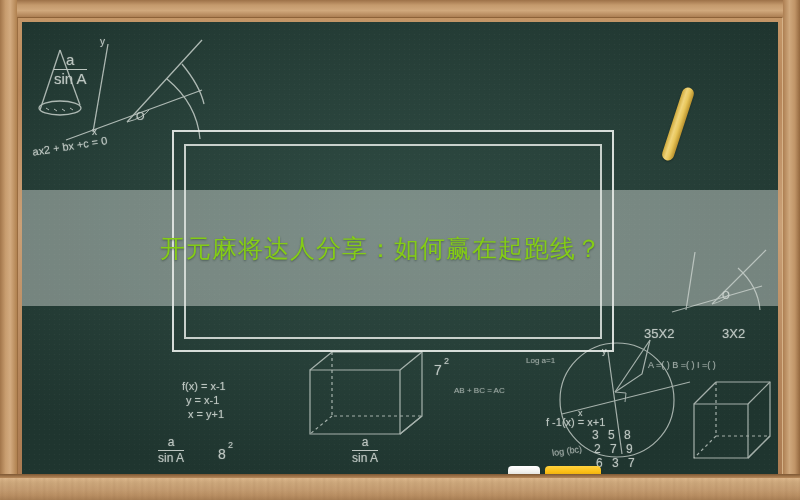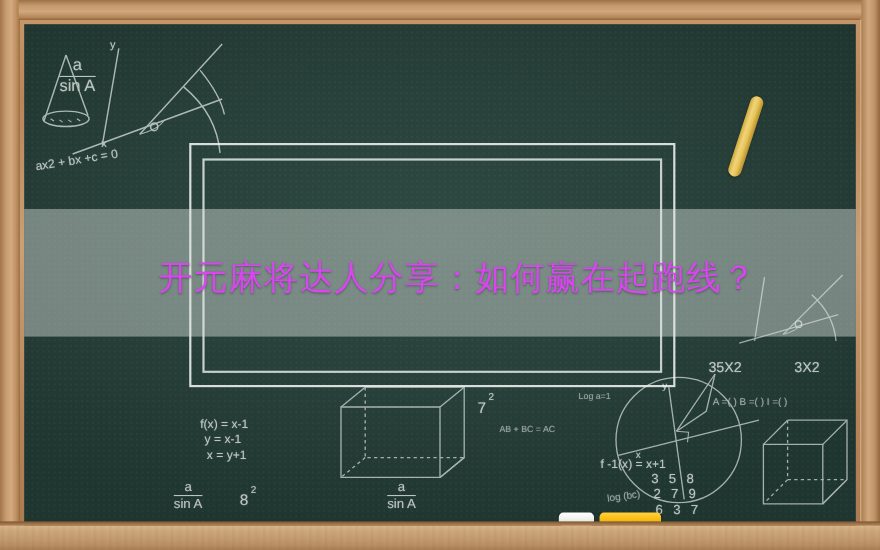--- a/index.html
+++ b/index.html
@@ -102,24 +102,24 @@
     border:2px solid rgba(240,244,240,.80);
     box-sizing:border-box;
   }
 
   
   .band{
     position:absolute;left:22px;top:190px;width:756px;height:116px;
     background:rgba(222,228,224,0.44);
   }
   .title{
-    position:absolute;left:144px;top:232px;
-    font-size:31px;
+    position:absolute;left:160px;top:232px;
+    font-size:25px;
     letter-spacing:1px;
-    color:#d946ef;
+    color:#84cc16;
     font-family:"Liberation Sans", sans-serif;
     text-shadow:0 1px 2px rgba(20,35,30,.45);
     white-space:nowrap;
   }
 
   
   .chalk-stick-white{
     position:absolute;left:508px;top:466px;width:32px;height:12px;
     border-radius:4px;
     background:linear-gradient(180deg,#ffffff 0%,#f2f2ef 45%,#d2d2cd 100%);

